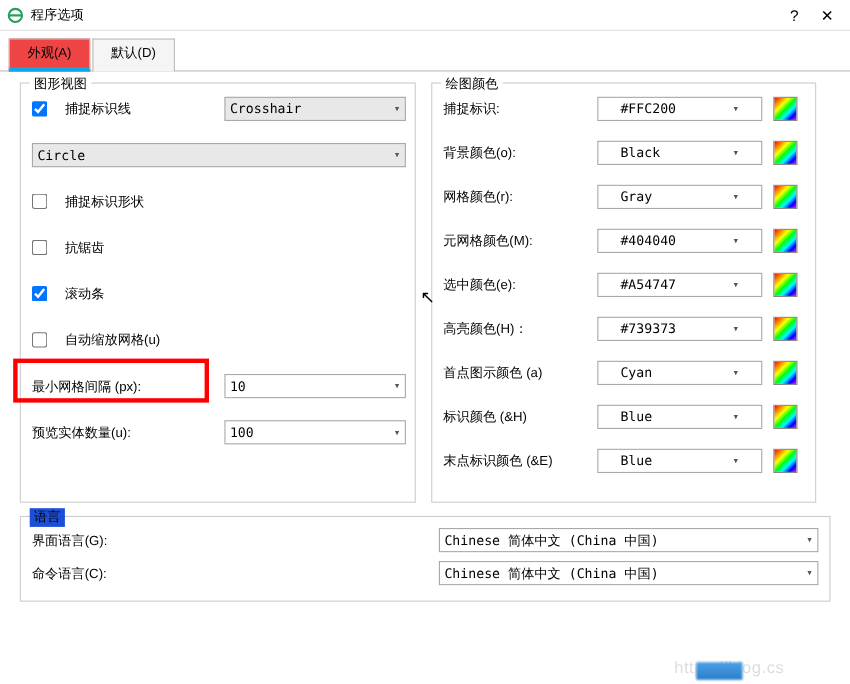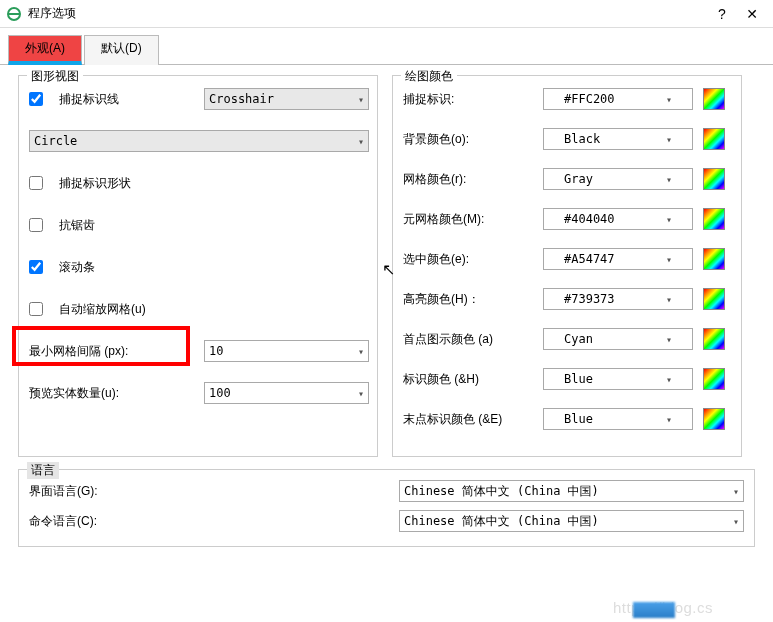--- a/index.html
+++ b/index.html
@@ -122,21 +122,21 @@
   border: 1px solid #888;
   margin-left: 10px;
   background: linear-gradient(135deg,#f00,#ff0 33%,#0f0 50%,#0ff 66%,#00f 83%,#f0f);
 }
 .lang-box {
   margin: 6px 18px 4px 18px;
   border: 1px solid #ccc;
   padding: 10px 10px 6px 10px;
   position: relative;
 }
-.lang-box .legend { position:absolute; top:-8px; left:8px; background:#e5e5e5; padding:0 4px;}
+.lang-box .legend { position:absolute; top:-8px; left:8px; background:#1d4ed8; padding:0 4px;}
 .lang-row { display:flex; align-items:center; margin-bottom:8px;}
 .lang-row .ll { width:370px; }
 .lang-row .select { flex:1; }
 .watermark {
   position: absolute; right: 60px; bottom: 6px;
   color: #ddd; font-size: 15px; font-family: Arial;
   letter-spacing: 0.5px;
   pointer-events: none;
 }
 .bottomband {

